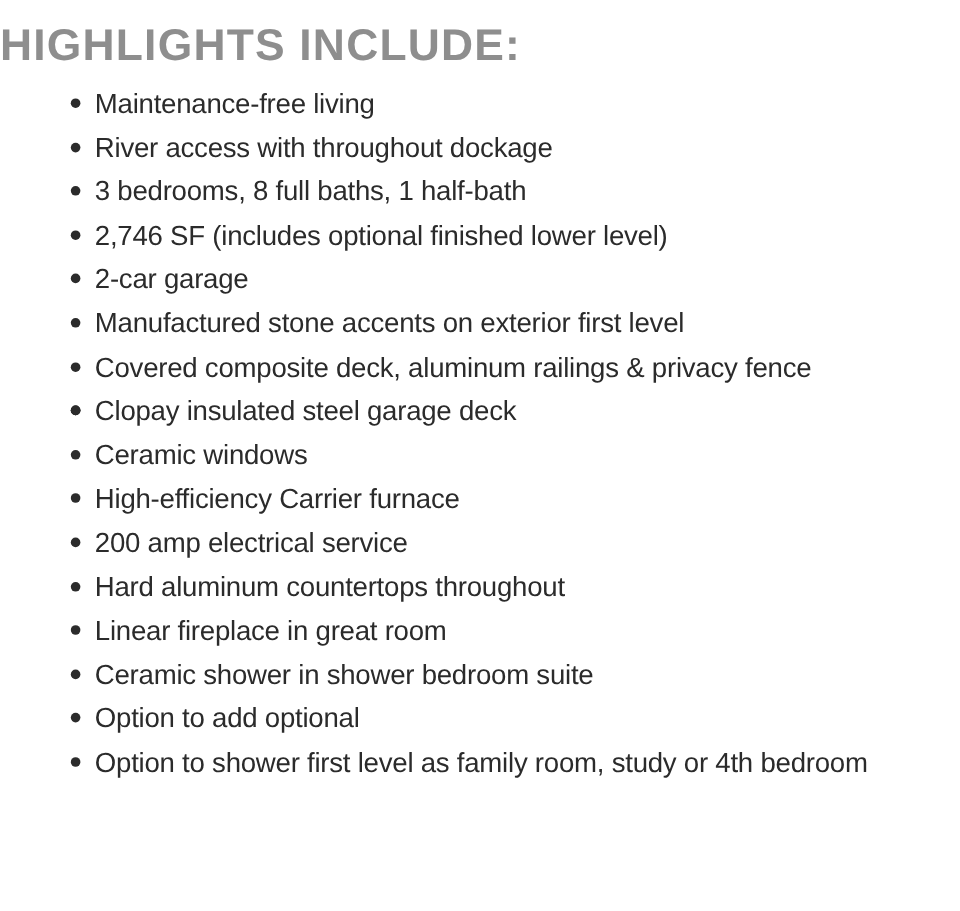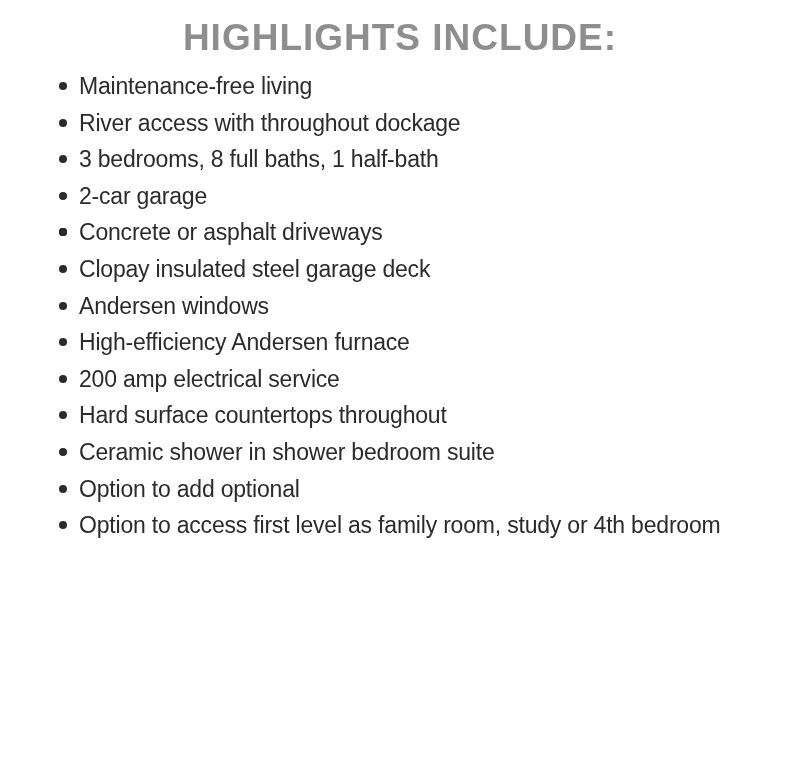--- a/index.html
+++ b/index.html
@@ -11,21 +11,21 @@
     position: relative;
     width: 800px;
     height: 759px;
     background: #ffffff;
     overflow: hidden;
     font-family: "Liberation Sans", sans-serif;
   }
   .title {
     margin: 0;
     padding-top: 16px;
-    text-align: center;
+    text-align: left;
     font-size: 37px;
     font-weight: 700;
     letter-spacing: 1px;
     color: #8e8e8e;
     line-height: 44px;
   }
   .highlights {
     list-style: none;
     margin: 8px 16px 0 0;
     padding: 0 20px 0 58px;
@@ -51,26 +51,29 @@
 </style>
 </head>
 <body>
 
 <div class="page">
   <h1 class="title">HIGHLIGHTS INCLUDE:</h1>
   <ul class="highlights">
     <li class="hl"><span class="dot"></span><span>Maintenance-free living</span></li>
     <li class="hl"><span class="dot"></span><span>River access with throughout dockage</span></li>
     <li class="hl"><span class="dot"></span><span>3 bedrooms, 8 full baths, 1 half-bath</span></li>
+    <li class="hl"><span class="dot"></span><span>2,746 SF (includes optional finished lower level)</span></li>
     <li class="hl"><span class="dot"></span><span>2-car garage</span></li>
+    <li class="hl"><span class="dot"></span><span>Manufactured stone accents on exterior first level</span></li>
+    <li class="hl"><span class="dot"></span><span>Covered composite deck, aluminum railings &amp; privacy fence</span></li>
     <li class="hl"><span class="dot"></span></li>
     <li class="hl"><span class="dot"></span></li>
-    <li class="hl"><span class="dot"></span><span>Concrete or asphalt driveways</span></li>
     <li class="hl"><span class="dot"></span><span>Clopay insulated steel garage deck</span></li>
-    <li class="hl"><span class="dot"></span><span>Andersen windows</span></li>
-    <li class="hl"><span class="dot"></span><span>High-efficiency Andersen furnace</span></li>
+    <li class="hl"><span class="dot"></span><span>Ceramic windows</span></li>
+    <li class="hl"><span class="dot"></span><span>High-efficiency Carrier furnace</span></li>
     <li class="hl"><span class="dot"></span><span>200 amp electrical service</span></li>
-    <li class="hl"><span class="dot"></span><span>Hard surface countertops throughout</span></li>
+    <li class="hl"><span class="dot"></span><span>Hard aluminum countertops throughout</span></li>
+    <li class="hl"><span class="dot"></span><span>Linear fireplace in great room</span></li>
     <li class="hl"><span class="dot"></span><span>Ceramic shower in shower bedroom suite</span></li>
     <li class="hl"><span class="dot"></span><span>Option to add optional</span></li>
-    <li class="hl"><span class="dot"></span><span>Option to access first level as family room, study or 4th bedroom</span></li>
+    <li class="hl"><span class="dot"></span><span>Option to shower first level as family room, study or 4th bedroom</span></li>
   </ul>
 </div>
 
 </body></html>

